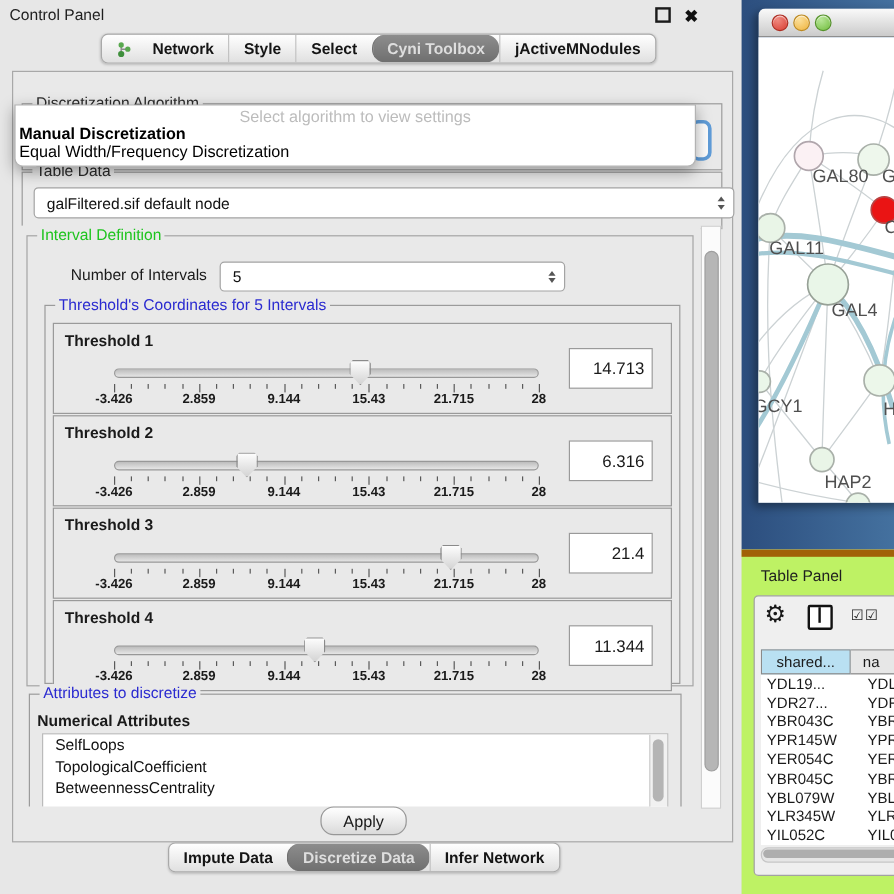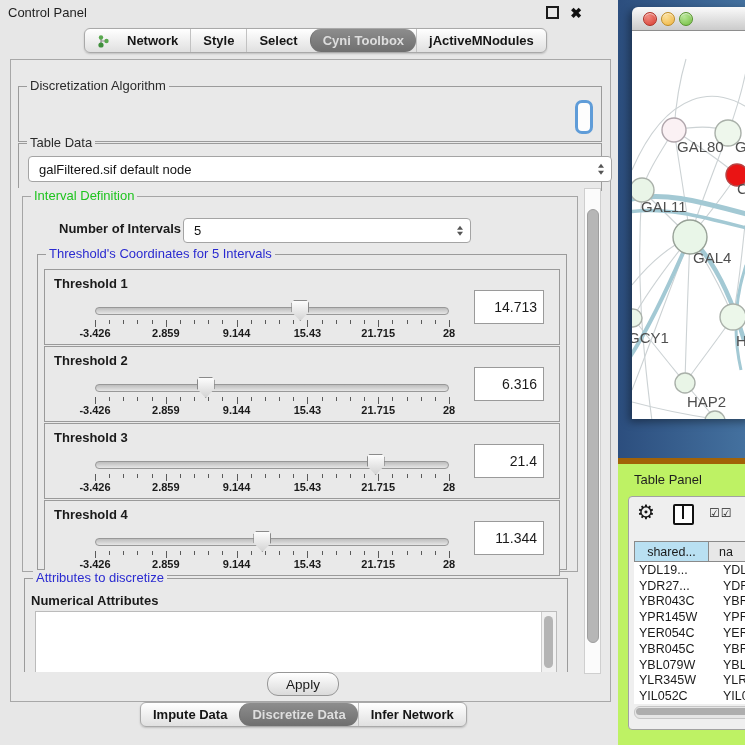--- a/index.html
+++ b/index.html
@@ -42,21 +42,21 @@
   .popup-i1{position:absolute;left:3px;top:16px;font-weight:bold;font-size:13.5px;color:#000;}
   .popup-i2{position:absolute;left:3px;top:31px;font-size:13.5px;color:#000;}
   .combo-focus-edge{position:absolute;left:575px;top:100px;width:12px;height:28px;z-index:40;
          border:3px solid #5f9cd8;border-radius:7px;background:#fdfdfd;}
 
   
   .viewport{position:absolute;left:14px;top:188px;width:570px;height:484px;overflow:hidden;background:#e9e9e9;}
   .vscroll{position:absolute;left:584px;top:188px;width:15px;height:484px;background:#fbfbfb;border:1px solid #cfcfcf;}
   .vthumb{position:absolute;left:2px;top:20px;width:10px;height:432px;border-radius:6px;background:#b6b6b6;border:1px solid #9e9e9e;}
 
-  .noi-label{position:absolute;left:36px;top:24px;font-size:13px;font-weight:bold;text-align:right;}
+  .noi-label{position:absolute;left:36px;top:24px;font-size:13px;font-weight:normal;text-align:right;}
   .noi-combo{left:160px;top:21px;width:266px;height:23px;}
 
   .tpanel{position:relative;height:74px;border:1px solid #9a9a9a;background:#e9e9e9;margin:0 6px 1px 6px;}
   .tpanel-title{position:absolute;left:9px;top:6px;font-size:13px;font-weight:bold;}
   .slider-zone{position:absolute;left:50px;right:110px;top:35px;height:32px;}
   .track{position:absolute;left:0;right:0;top:2px;height:6px;border:1px solid #989898;border-radius:4px;
          background:linear-gradient(#bdbdbd,#e6e6e6);}
   .thumb{position:absolute;top:-5px;width:16px;height:19px;margin-left:-8px;
          background:linear-gradient(#fdfdfd,#d4d4d4);border:1px solid #8a8a8a;
          clip-path:polygon(15% 0,85% 0,100% 15%,100% 55%,50% 100%,0 55%,0 15%);}
@@ -339,20 +339,25 @@
               <div class="valbox">11.344</div>
             </div>
           </div>
       </div>
     </div>
 
     <div class="group" style="left:10px;top:390px;width:542px;height:160px;">
       <span class="gtitle t-blue">Attributes to discretize</span>
       <span class="attr-header">Numerical Attributes</span>
       <div class="attr-list">
+        <div>
+            <div class="attr-item">SelfLoops</div>
+            <div class="attr-item">TopologicalCoefficient</div>
+            <div class="attr-item">BetweennessCentrality</div>
+          </div>
         <div class="attr-scroll">
           <div class="attr-thumb"></div>
         </div>
       </div>
     </div>
   </div>
 
   <div class="vscroll">
     <div class="vthumb"></div>
   </div>
@@ -364,20 +369,25 @@
         <span>Impute Data</span>
       </div>
       <div class="seg-item sel">
         <span>Discretize Data</span>
       </div>
       <div class="seg-item">
         <span>Infer Network</span>
       </div>
     </div>
 
+  <div class="popup">
+    <div class="popup-prompt">Select algorithm to view settings</div>
+    <div class="popup-i1">Manual Discretization</div>
+    <div class="popup-i2">Equal Width/Frequency Discretization</div>
+  </div>
 </div>
 
 <div class="desktop"></div>
 
 <div class="net-window">
   <div class="net-titlebar">
     <span class="tl tl-red"></span>
     <span class="tl tl-yellow"></span>
     <span class="tl tl-green"></span>
   </div>

